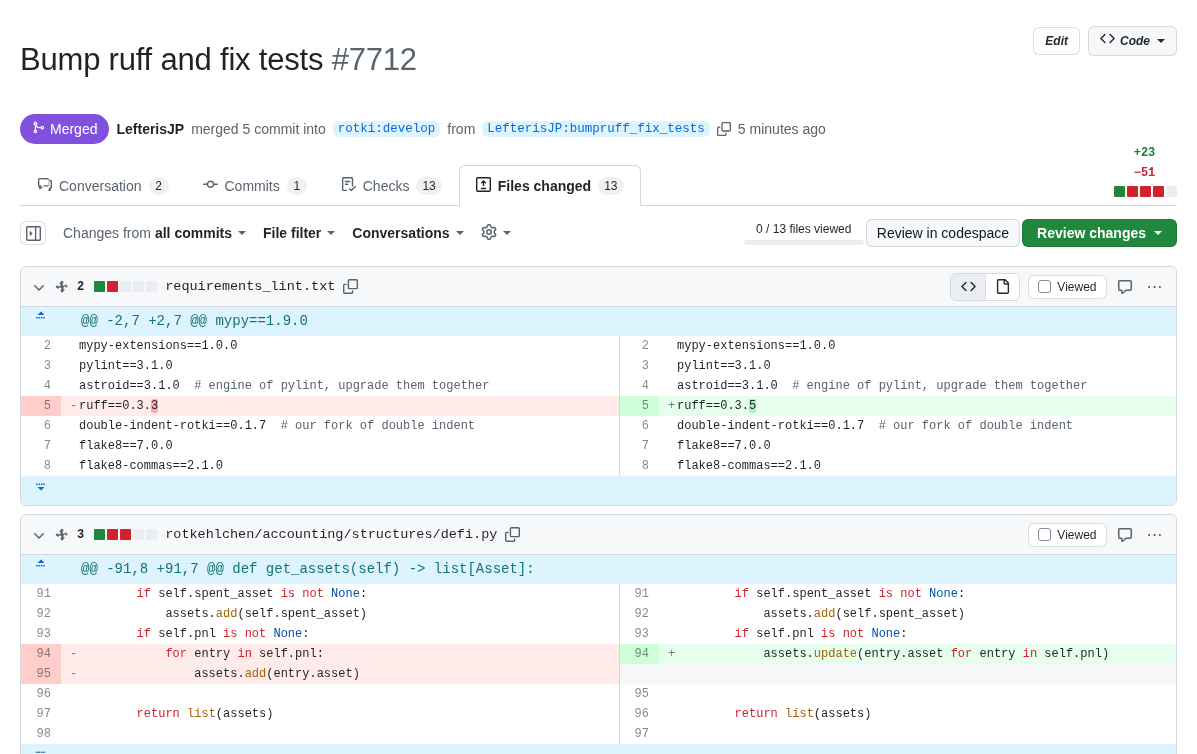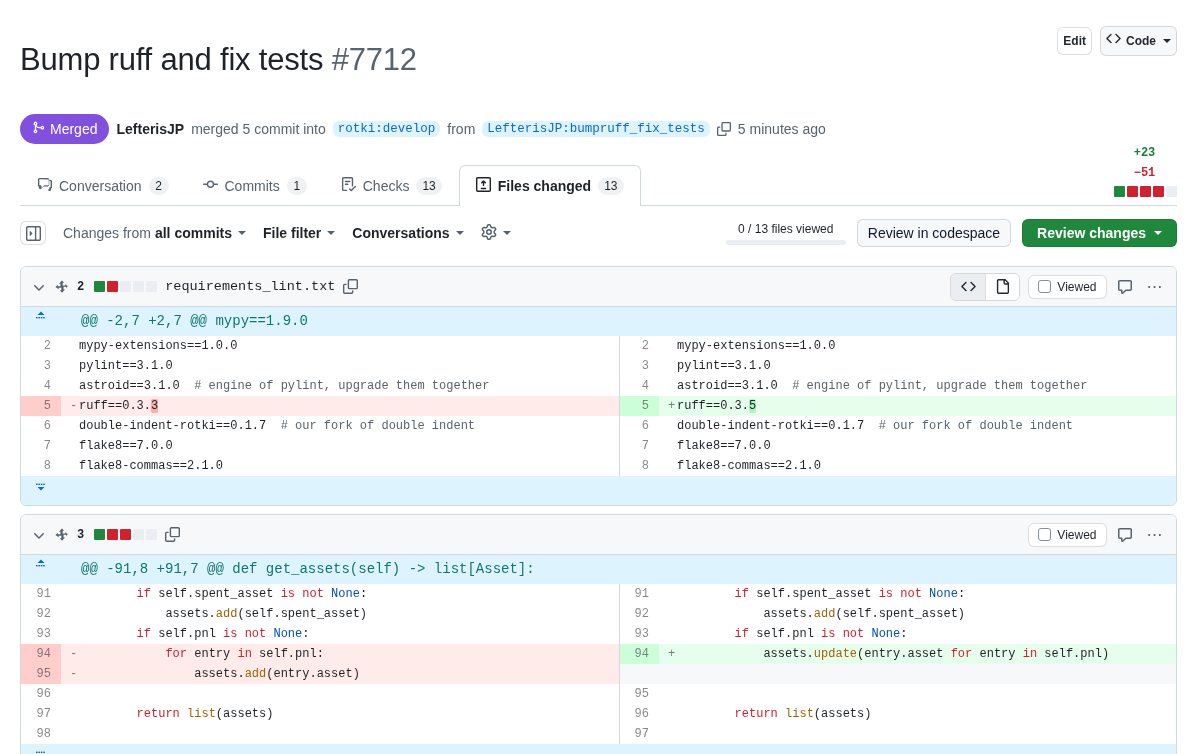--- a/index.html
+++ b/index.html
@@ -18,23 +18,24 @@
     display: flex; align-items: flex-start; justify-content: space-between;
     padding-top: 20px;
   }
   .pr-title { font-size: 31px; font-weight: 400; line-height: 1.25; color: #1f2328; letter-spacing: -0.2px; }
   .pr-number { color: #59636e; font-weight: 400; }
   .title-actions { display: flex; gap: 8px; align-items: center; padding-top: 6px; }
   .btn {
     font-family: "Liberation Sans", sans-serif;
     font-size: 12px; font-weight: 600; color: #24292f;
     background: #f6f8fa; border: 1px solid rgba(31,35,40,0.15);
-    border-radius: 6px; padding: 4px 5px; line-height: 18px;
+    border-radius: 6px; padding: 4px 11px; line-height: 18px;
     display: inline-flex; align-items: center; gap: 5px; cursor: pointer;
     white-space: nowrap;
+    font-style: italic;
   }
   .btn.white { background: #ffffff; }
   .btn .caret {
     width: 0; height: 0; border-left: 4px solid transparent; border-right: 4px solid transparent;
     border-top: 4px solid #24292f; display: inline-block; margin-left: 2px;
   }
 
   
   .pr-meta { display: flex; align-items: center; gap: 7px; margin-top: 14px; font-size: 14px; color: #59636e; }
   .state-badge {
@@ -82,21 +83,21 @@
   
   .toolbar { display: flex; align-items: center; justify-content: space-between; height: 50px; margin-top: 2px; }
   .toolbar-left { display: flex; align-items: center; gap: 17px; }
   .sidebar-toggle {
     width: 26px; height: 24px; border: 1px solid rgba(31,35,40,0.15); border-radius: 6px;
     display: flex; align-items: center; justify-content: center; cursor: pointer; background: #fff;
   }
   .tb-item { font-size: 14px; color: #59636e; cursor: pointer; display: inline-flex; align-items: center; gap: 4px; }
   .tb-item b { color: #1f2328; font-weight: 600; }
   .tb-item .caret { width:0;height:0;border-left:4px solid transparent;border-right:4px solid transparent;border-top:4px solid #59636e; margin-left:2px; }
-  .toolbar-right { display: flex; align-items: center; gap: 11px; }
+  .toolbar-right { display: flex; align-items: center; gap: 2px; }
   .viewed-progress { display: flex; flex-direction: column; align-items: center; gap: 4px; }
   .viewed-progress .label { font-size: 12px; color: #1f2328; }
   .viewed-progress .bar { width: 120px; height: 5px; background: #eaeef2; border-radius: 6px; }
   .btn-green {
     background: #1f883d; color: #fff; border: 1px solid rgba(31,35,40,0.15);
     border-radius: 6px; font-size: 14px; font-weight: 600; padding: 5px 14px;
     display: inline-flex; align-items: center; gap: 8px; cursor: pointer;
   }
   .btn-green .caret { border-top-color: #fff; width:0;height:0;border-left:4px solid transparent;border-right:4px solid transparent;border-top-style:solid;border-top-width:4px; }
   .btn-outline {
@@ -457,20 +458,21 @@
               </svg>
             </span>
             <span class="file-count">3</span>
             <span class="blocks">
               <span class="blk g"></span>
               <span class="blk r"></span>
               <span class="blk r"></span>
               <span class="blk n"></span>
               <span class="blk n"></span>
             </span>
+            <span class="file-name">rotkehlchen/accounting/structures/defi.py</span>
             <span class="copy-icon">
               <svg width="15" height="15" viewBox="0 0 16 16" fill="currentColor">
                 <path d="M0 6.75C0 5.784.784 5 1.75 5h1.5a.75.75 0 0 1 0 1.5h-1.5a.25.25 0 0 0-.25.25v7.5c0 .138.112.25.25.25h7.5a.25.25 0 0 0 .25-.25v-1.5a.75.75 0 0 1 1.5 0v1.5A1.75 1.75 0 0 1 9.25 16h-7.5A1.75 1.75 0 0 1 0 14.25Z"></path>
                 <path d="M5 1.75C5 .784 5.784 0 6.75 0h7.5C15.216 0 16 .784 16 1.75v7.5A1.75 1.75 0 0 1 14.25 11h-7.5A1.75 1.75 0 0 1 5 9.25Zm1.75-.25a.25.25 0 0 0-.25.25v7.5c0 .138.112.25.25.25h7.5a.25.25 0 0 0 .25-.25v-7.5a.25.25 0 0 0-.25-.25Z"></path>
               </svg>
             </span>
           </div>
           <div class="file-head-right">
             <span class="viewed-box">
               <span class="cb"></span>

